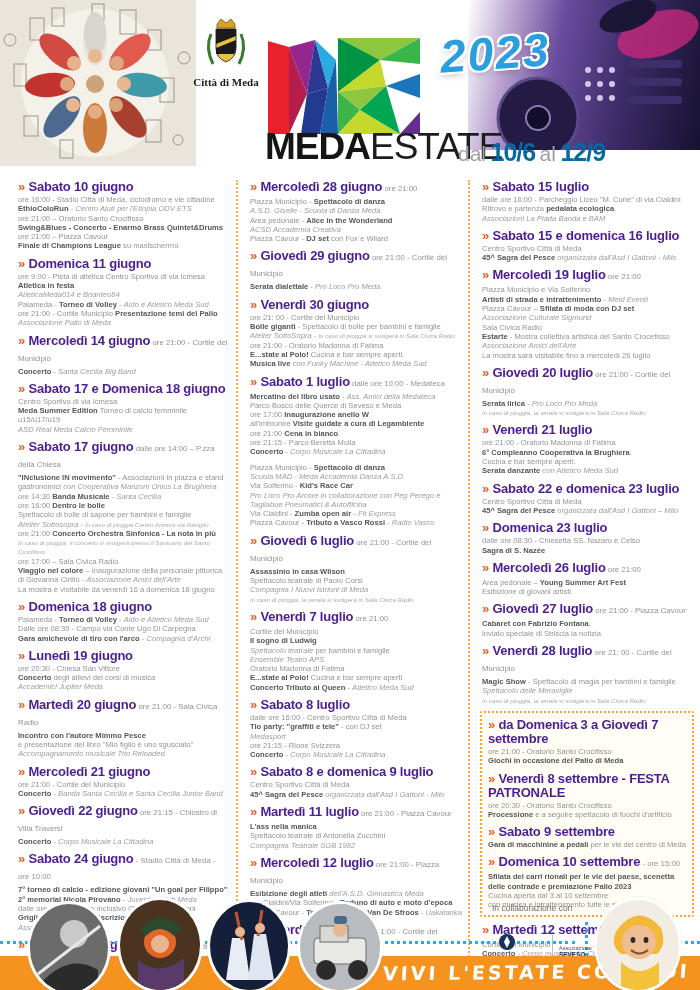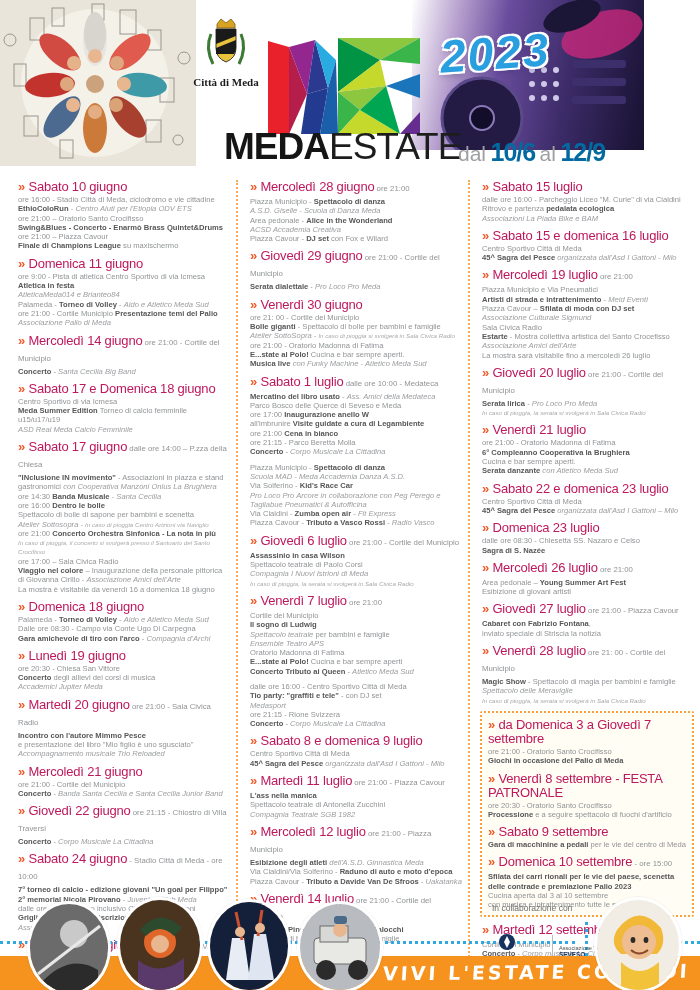--- a/index.html
+++ b/index.html
@@ -1,46 +1,46 @@
 <!DOCTYPE html>
 <html><head>
 <meta charset="utf-8">
 <style>
   html,body{margin:0;padding:0;}
   body{width:700px;height:990px;position:relative;background:#ffffff;overflow:hidden;
        font-family:"Liberation Sans",sans-serif;-webkit-font-smoothing:antialiased;}
 
   
-  .hdr{position:absolute;left:0;top:0;width:644px;height:176px;}
+  .hdr{position:absolute;left:0;top:0;width:700px;height:176px;}
   .paper{position:absolute;left:0;top:0;width:196px;height:166px;background:#e9e5da;overflow:hidden;}
   .crest-wrap{position:absolute;left:190px;top:18px;width:72px;text-align:center;}
   .crest-wrap .city{font-family:"Liberation Serif",serif;font-weight:bold;font-size:11px;color:#1a1a1a;margin-top:2px;}
   .melogo{position:absolute;left:268px;top:38px;}
   .wordmark{position:absolute;left:224px;top:126px;white-space:nowrap;}
-  .wordmark .w-bold{font-size:37px;font-weight:900;color:#151515;letter-spacing:-1px;}
+  .wordmark .w-bold{font-size:37px;font-weight:900;color:#151515;letter-spacing:-1px;margin-left:41px;}
   .wordmark .w-light{font-size:37px;font-weight:400;color:#1d1d1d;letter-spacing:-1px;}
   .dates{position:absolute;left:458px;top:138px;white-space:nowrap;}
   .dates .d-word{font-size:21px;color:#9d9fa2;}
   .dates .d-num{font-size:25px;font-weight:900;color:#0369a1;letter-spacing:-1px;}
   .year{position:absolute;left:440px;top:26px;font-size:46px;font-weight:bold;font-style:italic;
         color:#2a9fe0;letter-spacing:2px;transform:rotate(-4deg);
         text-shadow:-2px -2px 0 #fff,2px -2px 0 #fff,-2px 2px 0 #fff,2px 2px 0 #fff,0 3px 6px rgba(40,40,90,.35);z-index:5;}
   .dj{position:absolute;right:0;top:0;width:232px;height:150px;
       background:linear-gradient(100deg,rgba(255,255,255,0) 0%,rgba(130,90,170,.55) 18%,#6a4d9e 38%,#3c2b68 66%,#171231 100%);}
 
   
   .cols{position:absolute;left:0;top:180px;width:700px;display:flex;}
   .col{box-sizing:border-box;}
   .col1{width:236px;padding:0 8px 0 18px;}
   .col2{width:232px;padding:0 6px 0 12px;border-left:2px dotted #f9ab55;}
   .col3{width:232px;padding:0 6px 0 12px;border-left:2px dotted #f9ab55;}
   .ev{margin:0 0 6px 0;}
   .ev h3{margin:0 0 1px 0;font-size:13px;line-height:14px;letter-spacing:-.2px;}
   .bul{color:#f05a28;font-weight:bold;}
-  .dt{color:#be185d;font-weight:normal;}
+  .dt{color:#4c1d95;font-weight:bold;}
   .sfx{color:#909396;font-weight:normal;font-size:7.8px;letter-spacing:0;}
   .ln{margin:0;font-size:7.6px;line-height:9.3px;color:#909396;}
   .t-n{color:#909396;}
   .t-b{color:#565759;font-weight:bold;}
   .t-i{color:#9b9da0;font-style:italic;}
   .t-s{color:#a8aaad;font-style:italic;font-size:6.2px;}
   .sepbox{border:2px dotted #f7a13c;background:#fffdf4;padding:5px 6px;margin:4px 0 6px -2px;border-radius:2px;}
   .sepbox .ev:last-child{margin-bottom:0;}
 
   
@@ -207,21 +207,21 @@
         <h3><span class="bul">» </span><span class="dt">Sabato 17 e Domenica 18 giugno</span></h3>
         <p class="ln"><span class="t-n">Centro Sportivo di via Icmesa</span></p>
         <p class="ln"><span class="t-b">Meda Summer Edition</span><span class="t-n"> Torneo di calcio femminile u15/u17/u19</span></p>
         <p class="ln"><span class="t-i">ASD Real Meda Calcio Femminile</span></p>
       </div>
       <div class="ev">
         <h3><span class="bul">» </span><span class="dt">Sabato 17 giugno</span><span class="sfx"> dalle ore 14:00 – P.zza della Chiesa</span></h3>
         <p class="ln"><span class="t-b">"INclusione IN movimento"</span><span class="t-n"> - Associazioni in piazza e stand gastronomici </span><span class="t-i">con Cooperativa Manzoni Onlus La Brughiera</span></p>
         <p class="ln"><span class="t-n">ore 14:30 </span><span class="t-b">Banda Musicale</span><span class="t-n"> - </span><span class="t-i">Santa Cecilia</span></p>
         <p class="ln"><span class="t-n">ore 16:00 </span><span class="t-b">Dentro le bolle</span></p>
-        <p class="ln"><span class="t-n">Spettacolo di bolle di sapone per bambini e scenetta</span></p>
+        <p class="ln"><span class="t-n">Spettacolo di bolle di sapone per bambini e famiglie</span></p>
         <p class="ln"><span class="t-i">Atelier Sottosopra - </span><span class="t-s">In caso di pioggia Centro Arizioni via Naviglio</span></p>
         <p class="ln"><span class="t-n">ore 21:00 </span><span class="t-b">Concerto Orchestra Sinfonica - La nota in più</span></p>
         <p class="ln"><span class="t-s">In caso di pioggia, il concerto si svolgerà presso il Santuario del Santo Crocifisso</span></p>
         <p class="ln"><span class="t-n">ore 17:00 – Sala Civica Radio</span></p>
         <p class="ln"><span class="t-b">Viaggio nel colore</span><span class="t-n"> – Inaugurazione della personale pittorica di Giovanna Cirillo - </span><span class="t-i">Associazione Amici dell'Arte</span></p>
         <p class="ln"><span class="t-n">La mostra è visitabile da venerdì 16 a domenica 18 giugno</span></p>
       </div>
       <div class="ev">
         <h3><span class="bul">» </span><span class="dt">Domenica 18 giugno</span></h3>
         <p class="ln"><span class="t-n">Palameda - </span><span class="t-b">Torneo di Volley</span><span class="t-n"> - </span><span class="t-i">Aido e Atletico Meda Sud</span></p>
@@ -315,20 +315,21 @@
         <h3><span class="bul">» </span><span class="dt">Venerdì 7 luglio</span><span class="sfx"> ore 21:00</span></h3>
         <p class="ln"><span class="t-n">Cortile del Municipio</span></p>
         <p class="ln"><span class="t-b">Il sogno di Ludwig</span></p>
         <p class="ln"><span class="t-i">Spettacolo teatrale</span><span class="t-n"> per bambini e famiglie</span></p>
         <p class="ln"><span class="t-i">Ensemble Teatro APS</span></p>
         <p class="ln"><span class="t-n">Oratorio Madonna di Fatima</span></p>
         <p class="ln"><span class="t-b">E...state al Polo!</span><span class="t-n"> Cucina e bar sempre aperti</span></p>
         <p class="ln"><span class="t-b">Concerto Tributo ai Queen</span><span class="t-n"> - </span><span class="t-i">Atletico Meda Sud</span></p>
       </div>
       <div class="ev">
+        <h3><span class="bul">» </span><span class="dt">Sabato 8 luglio</span></h3>
         <p class="ln"><span class="t-n">dalle ore 16:00 - Centro Sportivo Città di Meda</span></p>
         <p class="ln"><span class="t-b">Tio party: "graffiti e tele"</span><span class="t-n"> - con DJ set</span></p>
         <p class="ln"><span class="t-i">Medasport</span></p>
         <p class="ln"><span class="t-n">ore 21:15 - Rione Svizzera</span></p>
         <p class="ln"><span class="t-b">Concerto</span><span class="t-n"> - </span><span class="t-i">Corpo Musicale La Cittadina</span></p>
       </div>
       <div class="ev">
         <h3><span class="bul">» </span><span class="dt">Sabato 8 e domenica 9 luglio</span></h3>
         <p class="ln"><span class="t-n">Centro Sportivo Città di Meda</span></p>
         <p class="ln"><span class="t-b">45^ Sagra del Pesce</span><span class="t-i"> organizzata dall'Asd I Gattoni - Milo</span></p>
@@ -350,30 +351,30 @@
         <p class="ln"><span class="t-b">Truciolo e Pinocchio al Paese dei Balocchi</span></p>
         <p class="ln"><span class="t-n">Spettacolo di burattini per bambini e famiglie</span></p>
       </div>
     </div>
   <div class="col col3" id="col2">
     <div id="col2-events">
         <div class="ev">
           <h3><span class="bul">» </span><span class="dt">Sabato 15 luglio</span></h3>
           <p class="ln"><span class="t-n">dalle ore 16:00 - Parcheggio Liceo "M. Curie" di via Cialdini</span></p>
           <p class="ln"><span class="t-n">Ritrovo e partenza </span><span class="t-b">pedalata ecologica</span></p>
-          <p class="ln"><span class="t-i">Associazioni La Piada Bike e BAM</span></p>
+          <p class="ln"><span class="t-i">Associazioni La Piada Banda e BAM</span></p>
         </div>
         <div class="ev">
           <h3><span class="bul">» </span><span class="dt">Sabato 15 e domenica 16 luglio</span></h3>
           <p class="ln"><span class="t-n">Centro Sportivo Città di Meda</span></p>
           <p class="ln"><span class="t-b">45^ Sagra del Pesce</span><span class="t-i"> organizzata dall'Asd I Gattoni - Milo</span></p>
         </div>
         <div class="ev">
           <h3><span class="bul">» </span><span class="dt">Mercoledì 19 luglio</span><span class="sfx"> ore 21:00</span></h3>
-          <p class="ln"><span class="t-n">Piazza Municipio e Via Pneumatici</span></p>
+          <p class="ln"><span class="t-n">Piazza Municipio e Via Solferino</span></p>
           <p class="ln"><span class="t-b">Artisti di strada e intrattenimento</span><span class="t-n"> - </span><span class="t-i">Meid Eventi</span></p>
           <p class="ln"><span class="t-n">Piazza Cavour – </span><span class="t-b">Sfilata di moda con DJ set</span></p>
           <p class="ln"><span class="t-i">Associazione Culturale Sigmund</span></p>
           <p class="ln"><span class="t-n">Sala Civica Radio</span></p>
           <p class="ln"><span class="t-b">Estarte</span><span class="t-n"> - Mostra collettiva artistica del Santo Crocefisso</span></p>
           <p class="ln"><span class="t-i">Associazione Amici dell'Arte</span></p>
           <p class="ln"><span class="t-n">La mostra sarà visitabile fino a mercoledì 26 luglio</span></p>
         </div>
         <div class="ev">
           <h3><span class="bul">» </span><span class="dt">Giovedì 20 luglio</span><span class="sfx"> ore 21:00 - Cortile del Municipio</span></h3>

